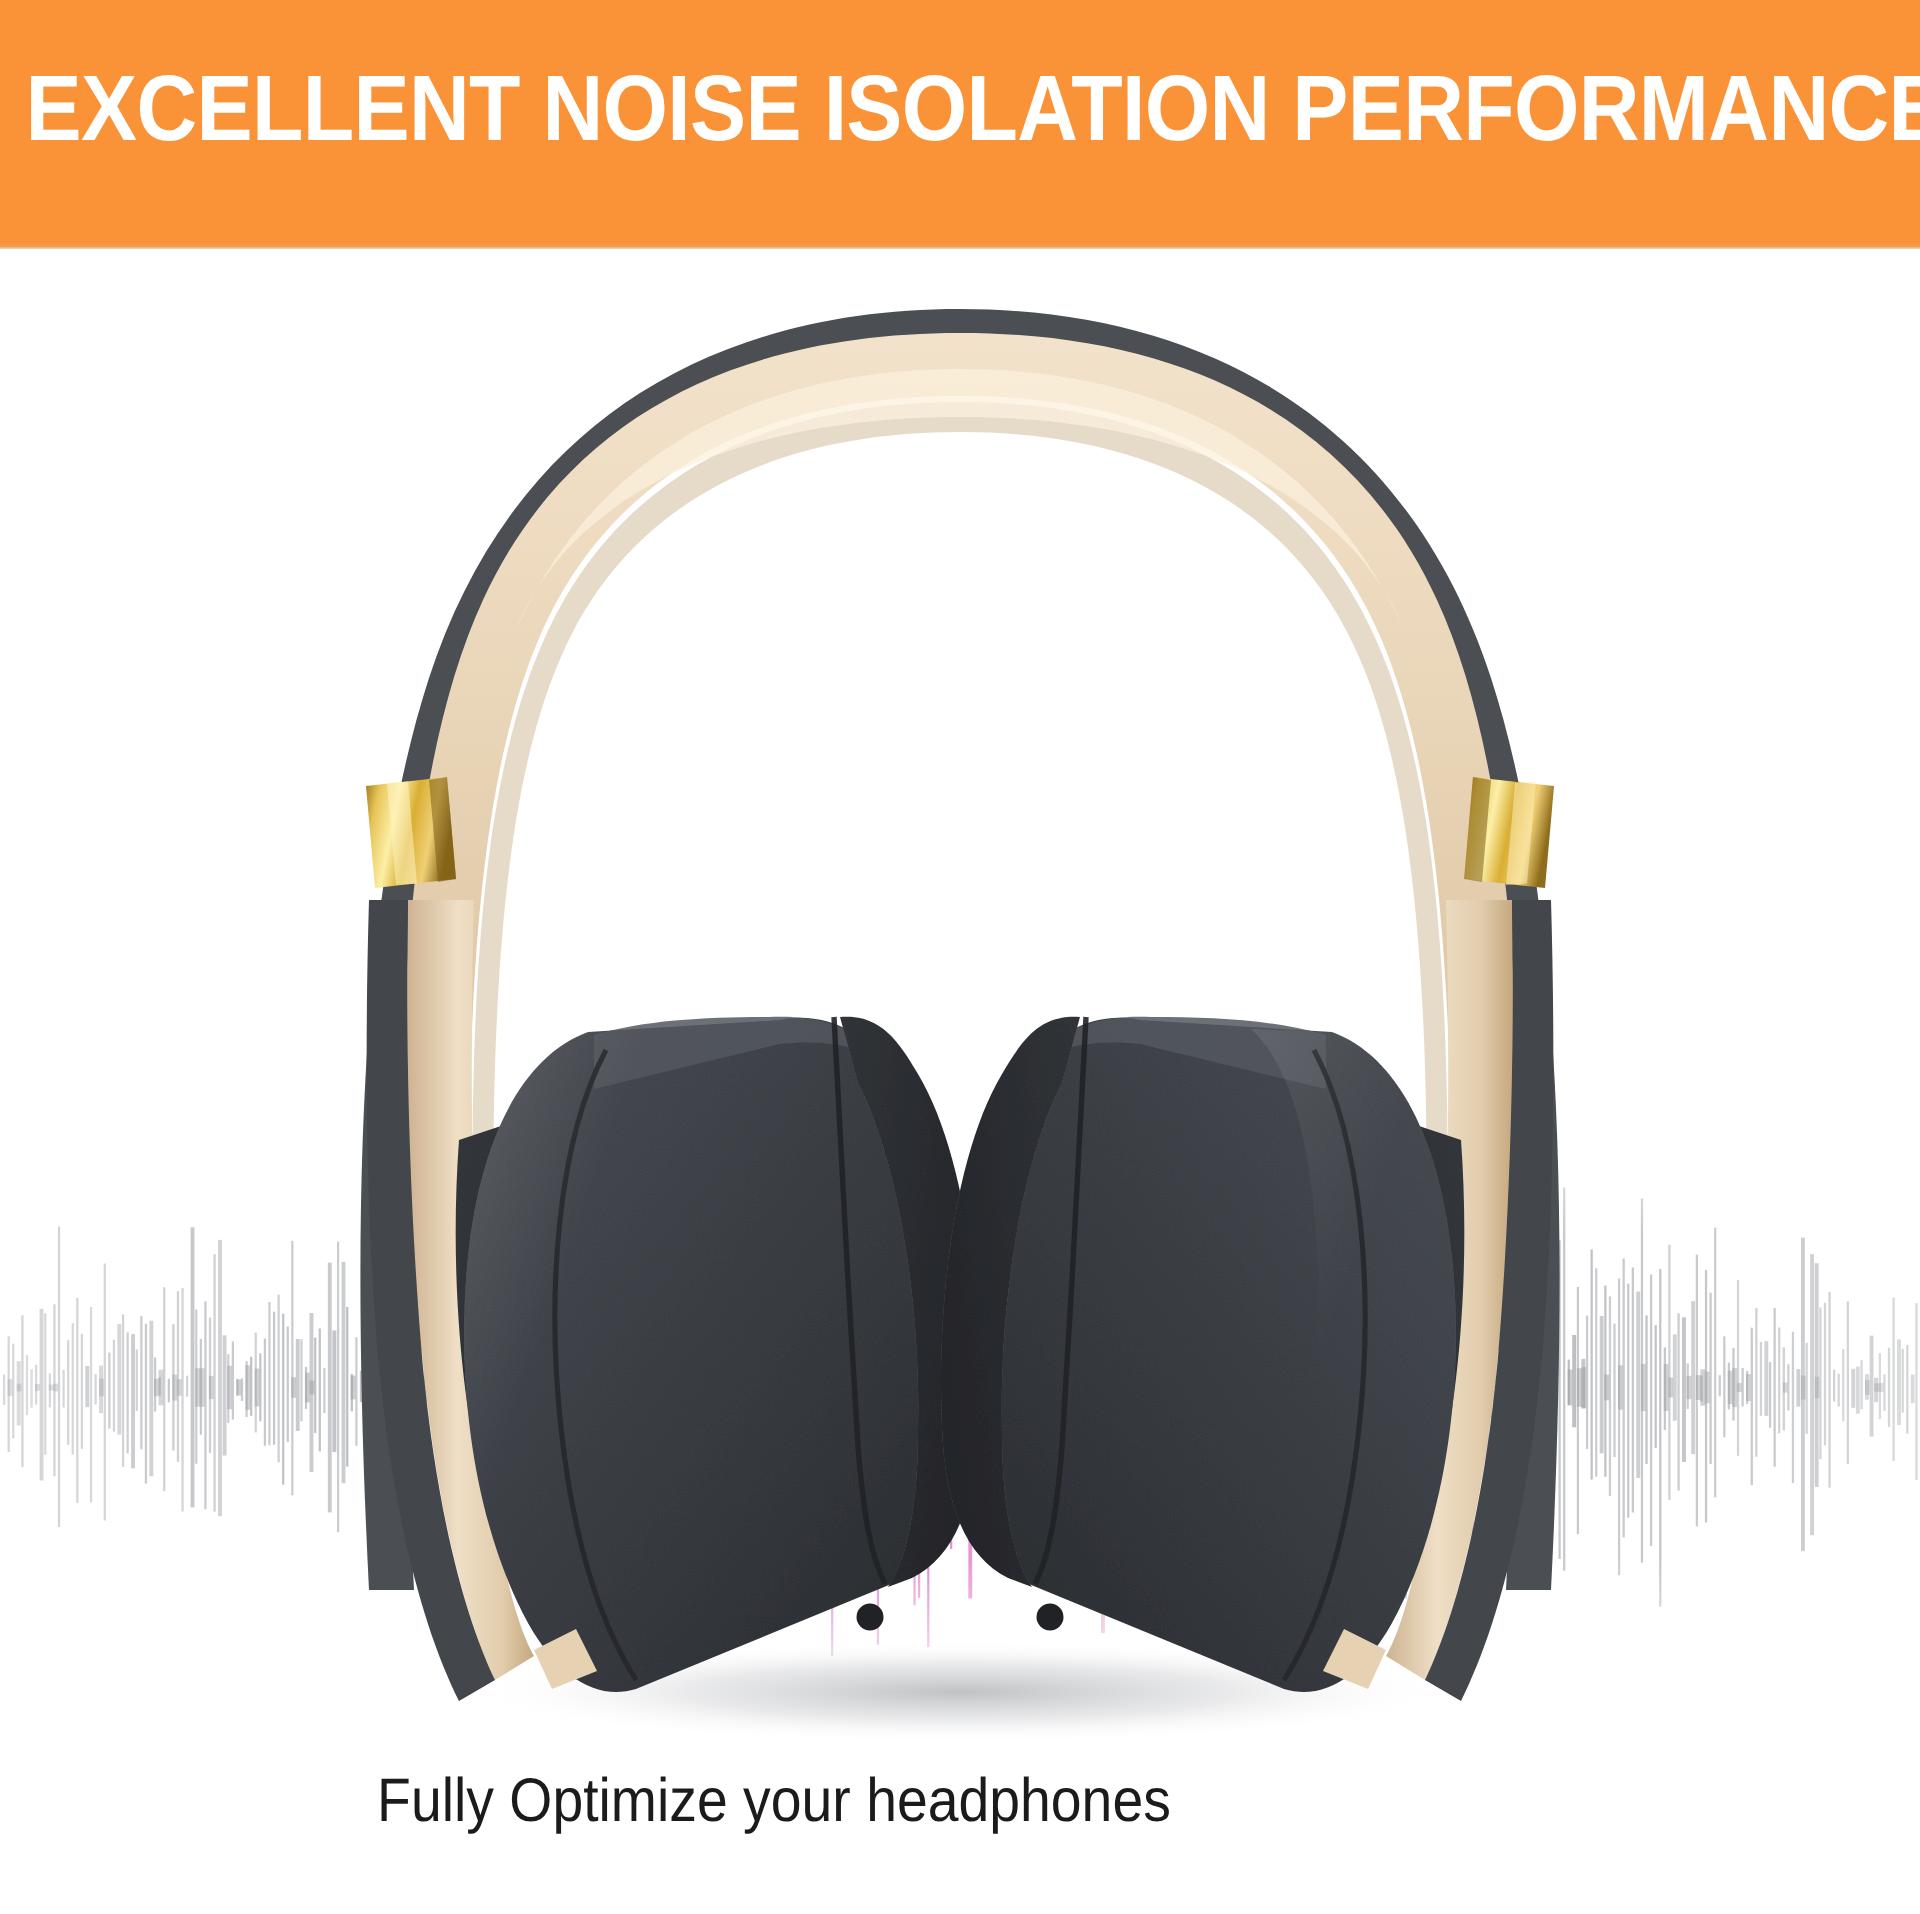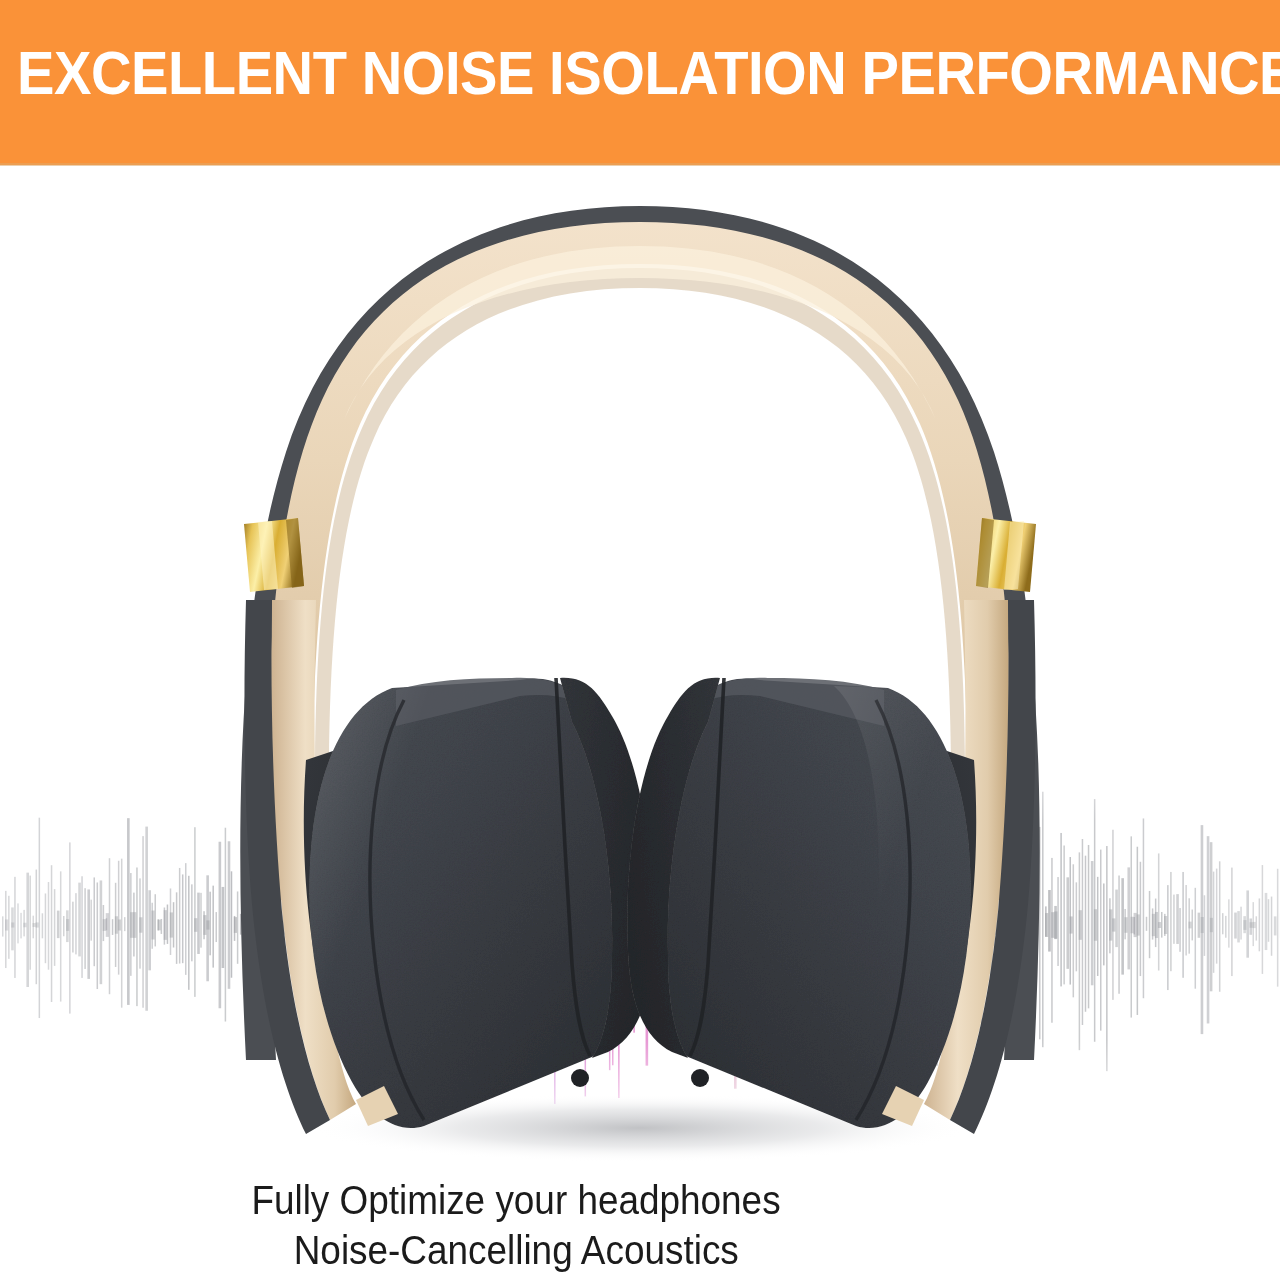--- a/index.html
+++ b/index.html
@@ -791,17 +791,14 @@
       </g>
 
       <path d="M356,1100 L384,1086 L398,1114 L368,1126 Z" fill="#E6D2B2"></path>
       <path d="M924,1100 L896,1086 L882,1114 L912,1126 Z" fill="#E6D2B2"></path>
     </svg>
   </div>
 
   <div class="caption cap1">
     <span>Fully Optimize your headphones</span>
   </div>
-  <div class="caption cap2">
-    <span>Noise-Cancelling Acoustics</span>
-  </div>
 
 </div>
 
 </body></html>

